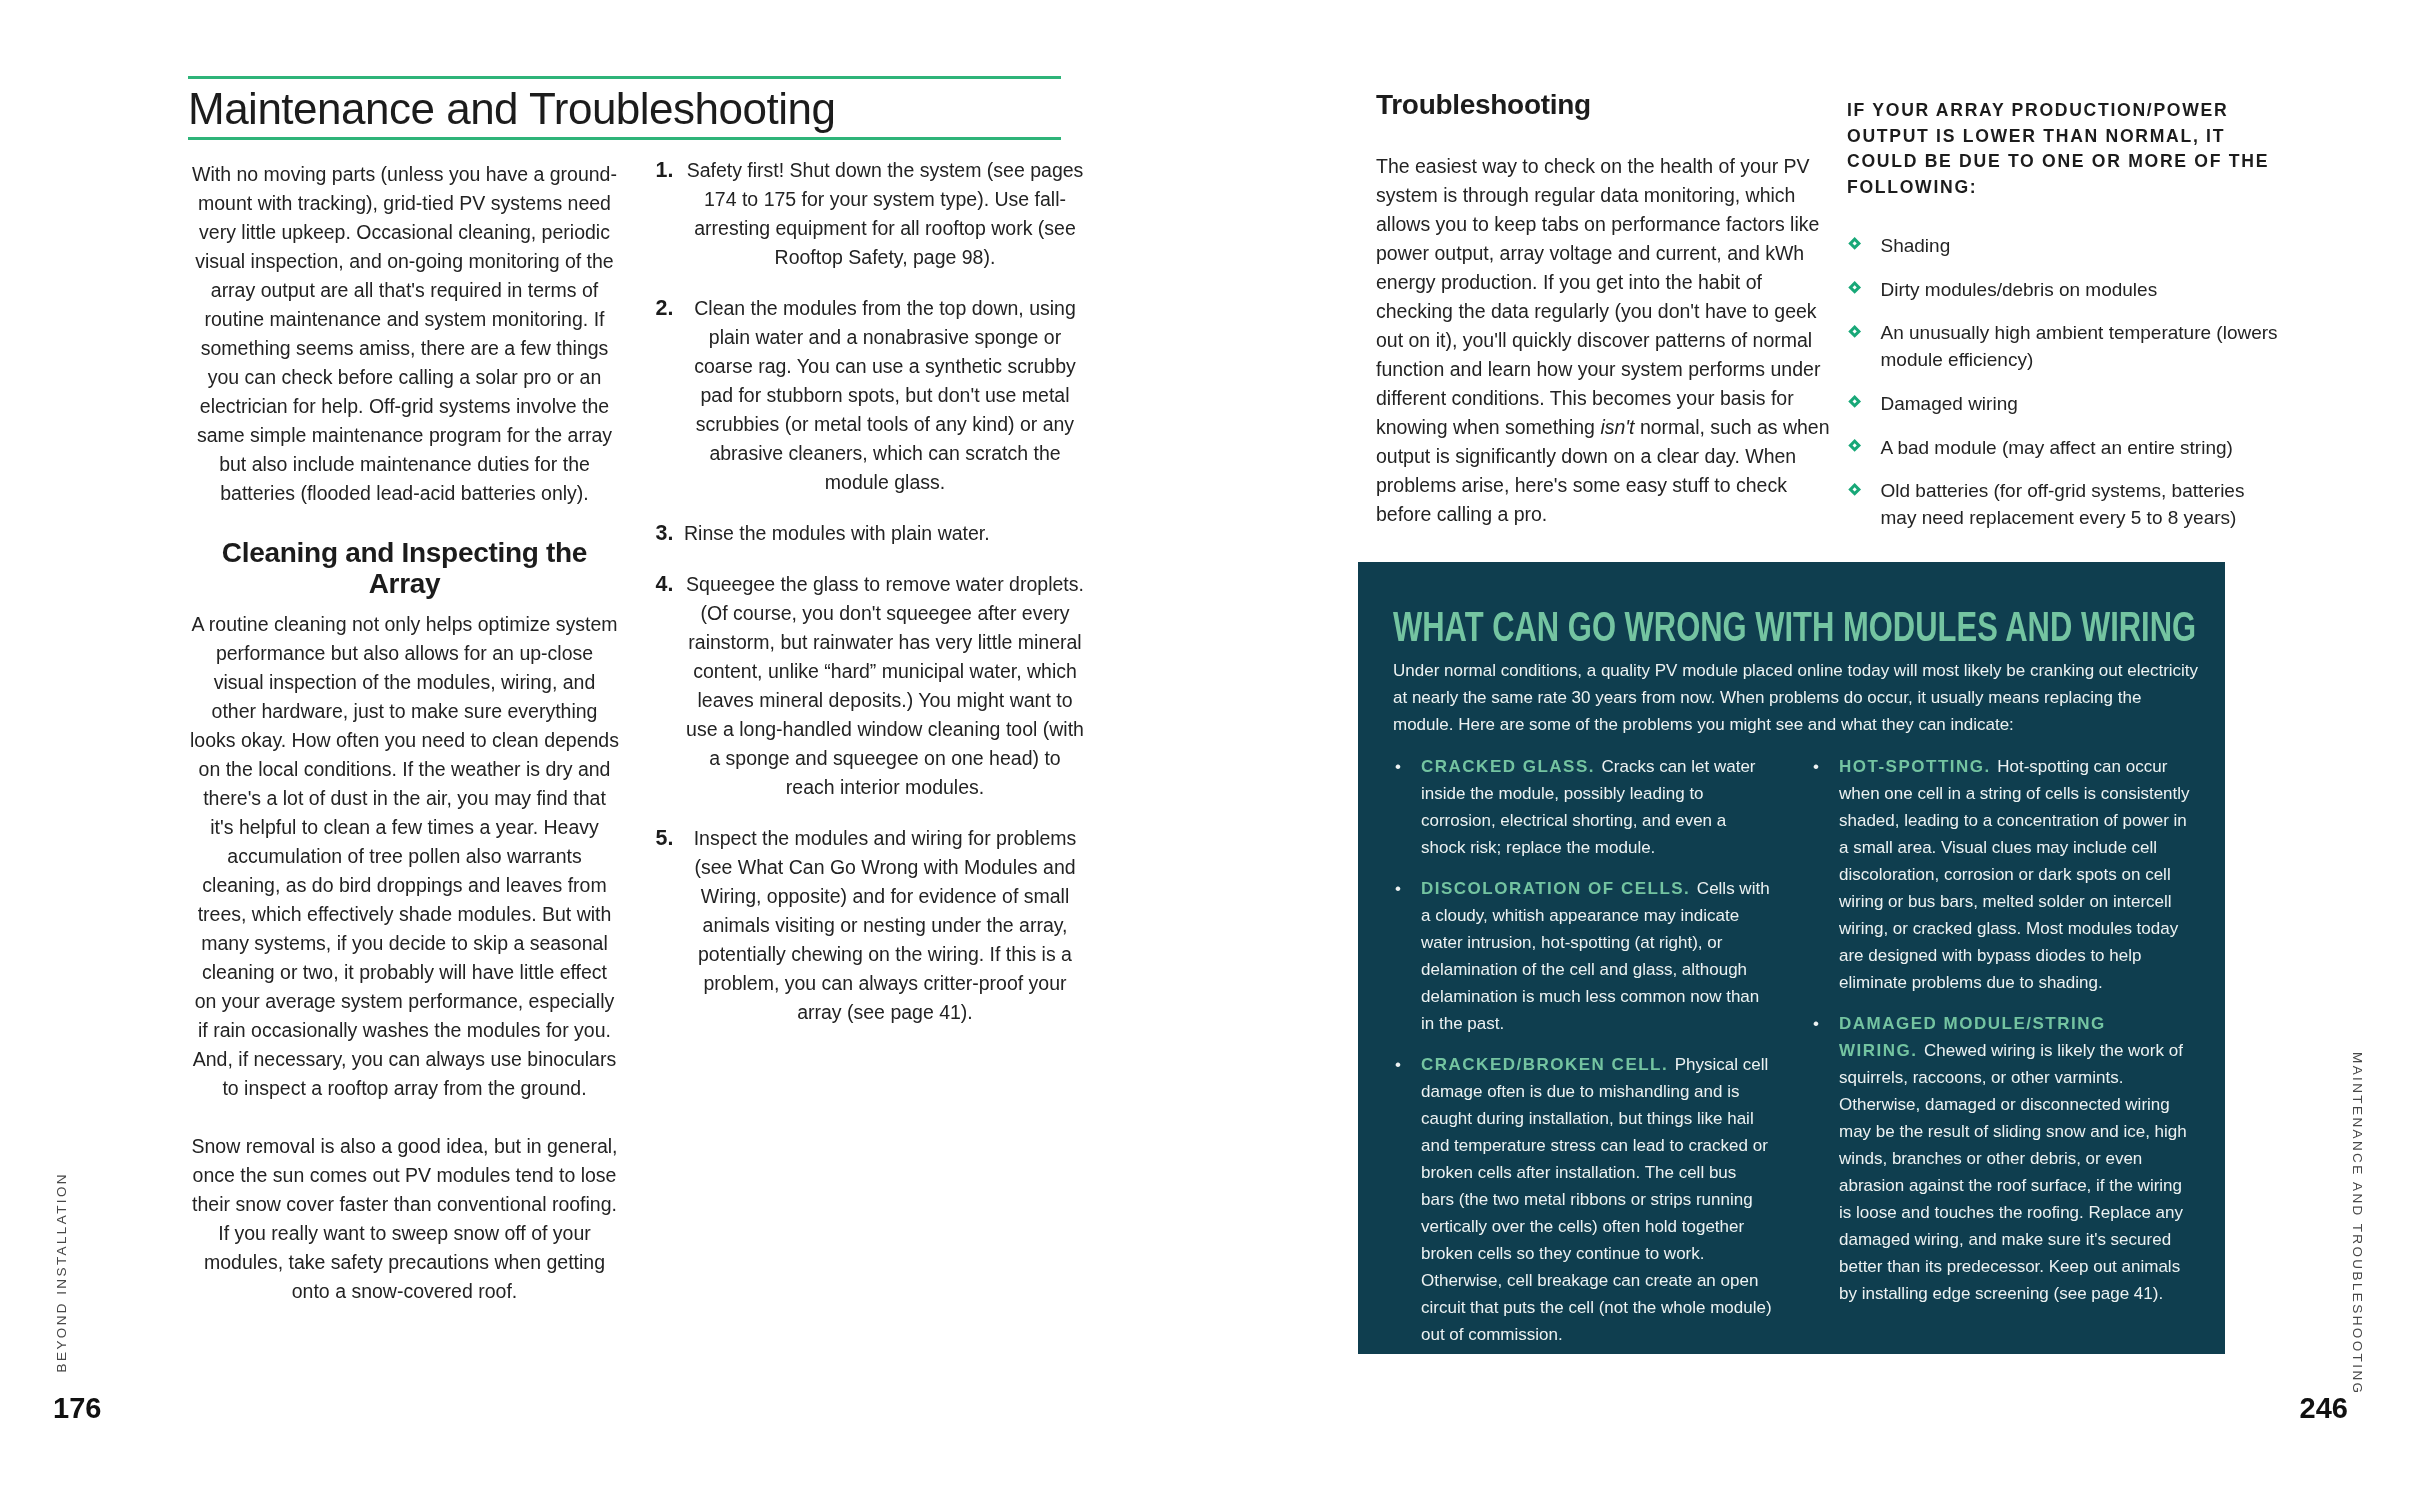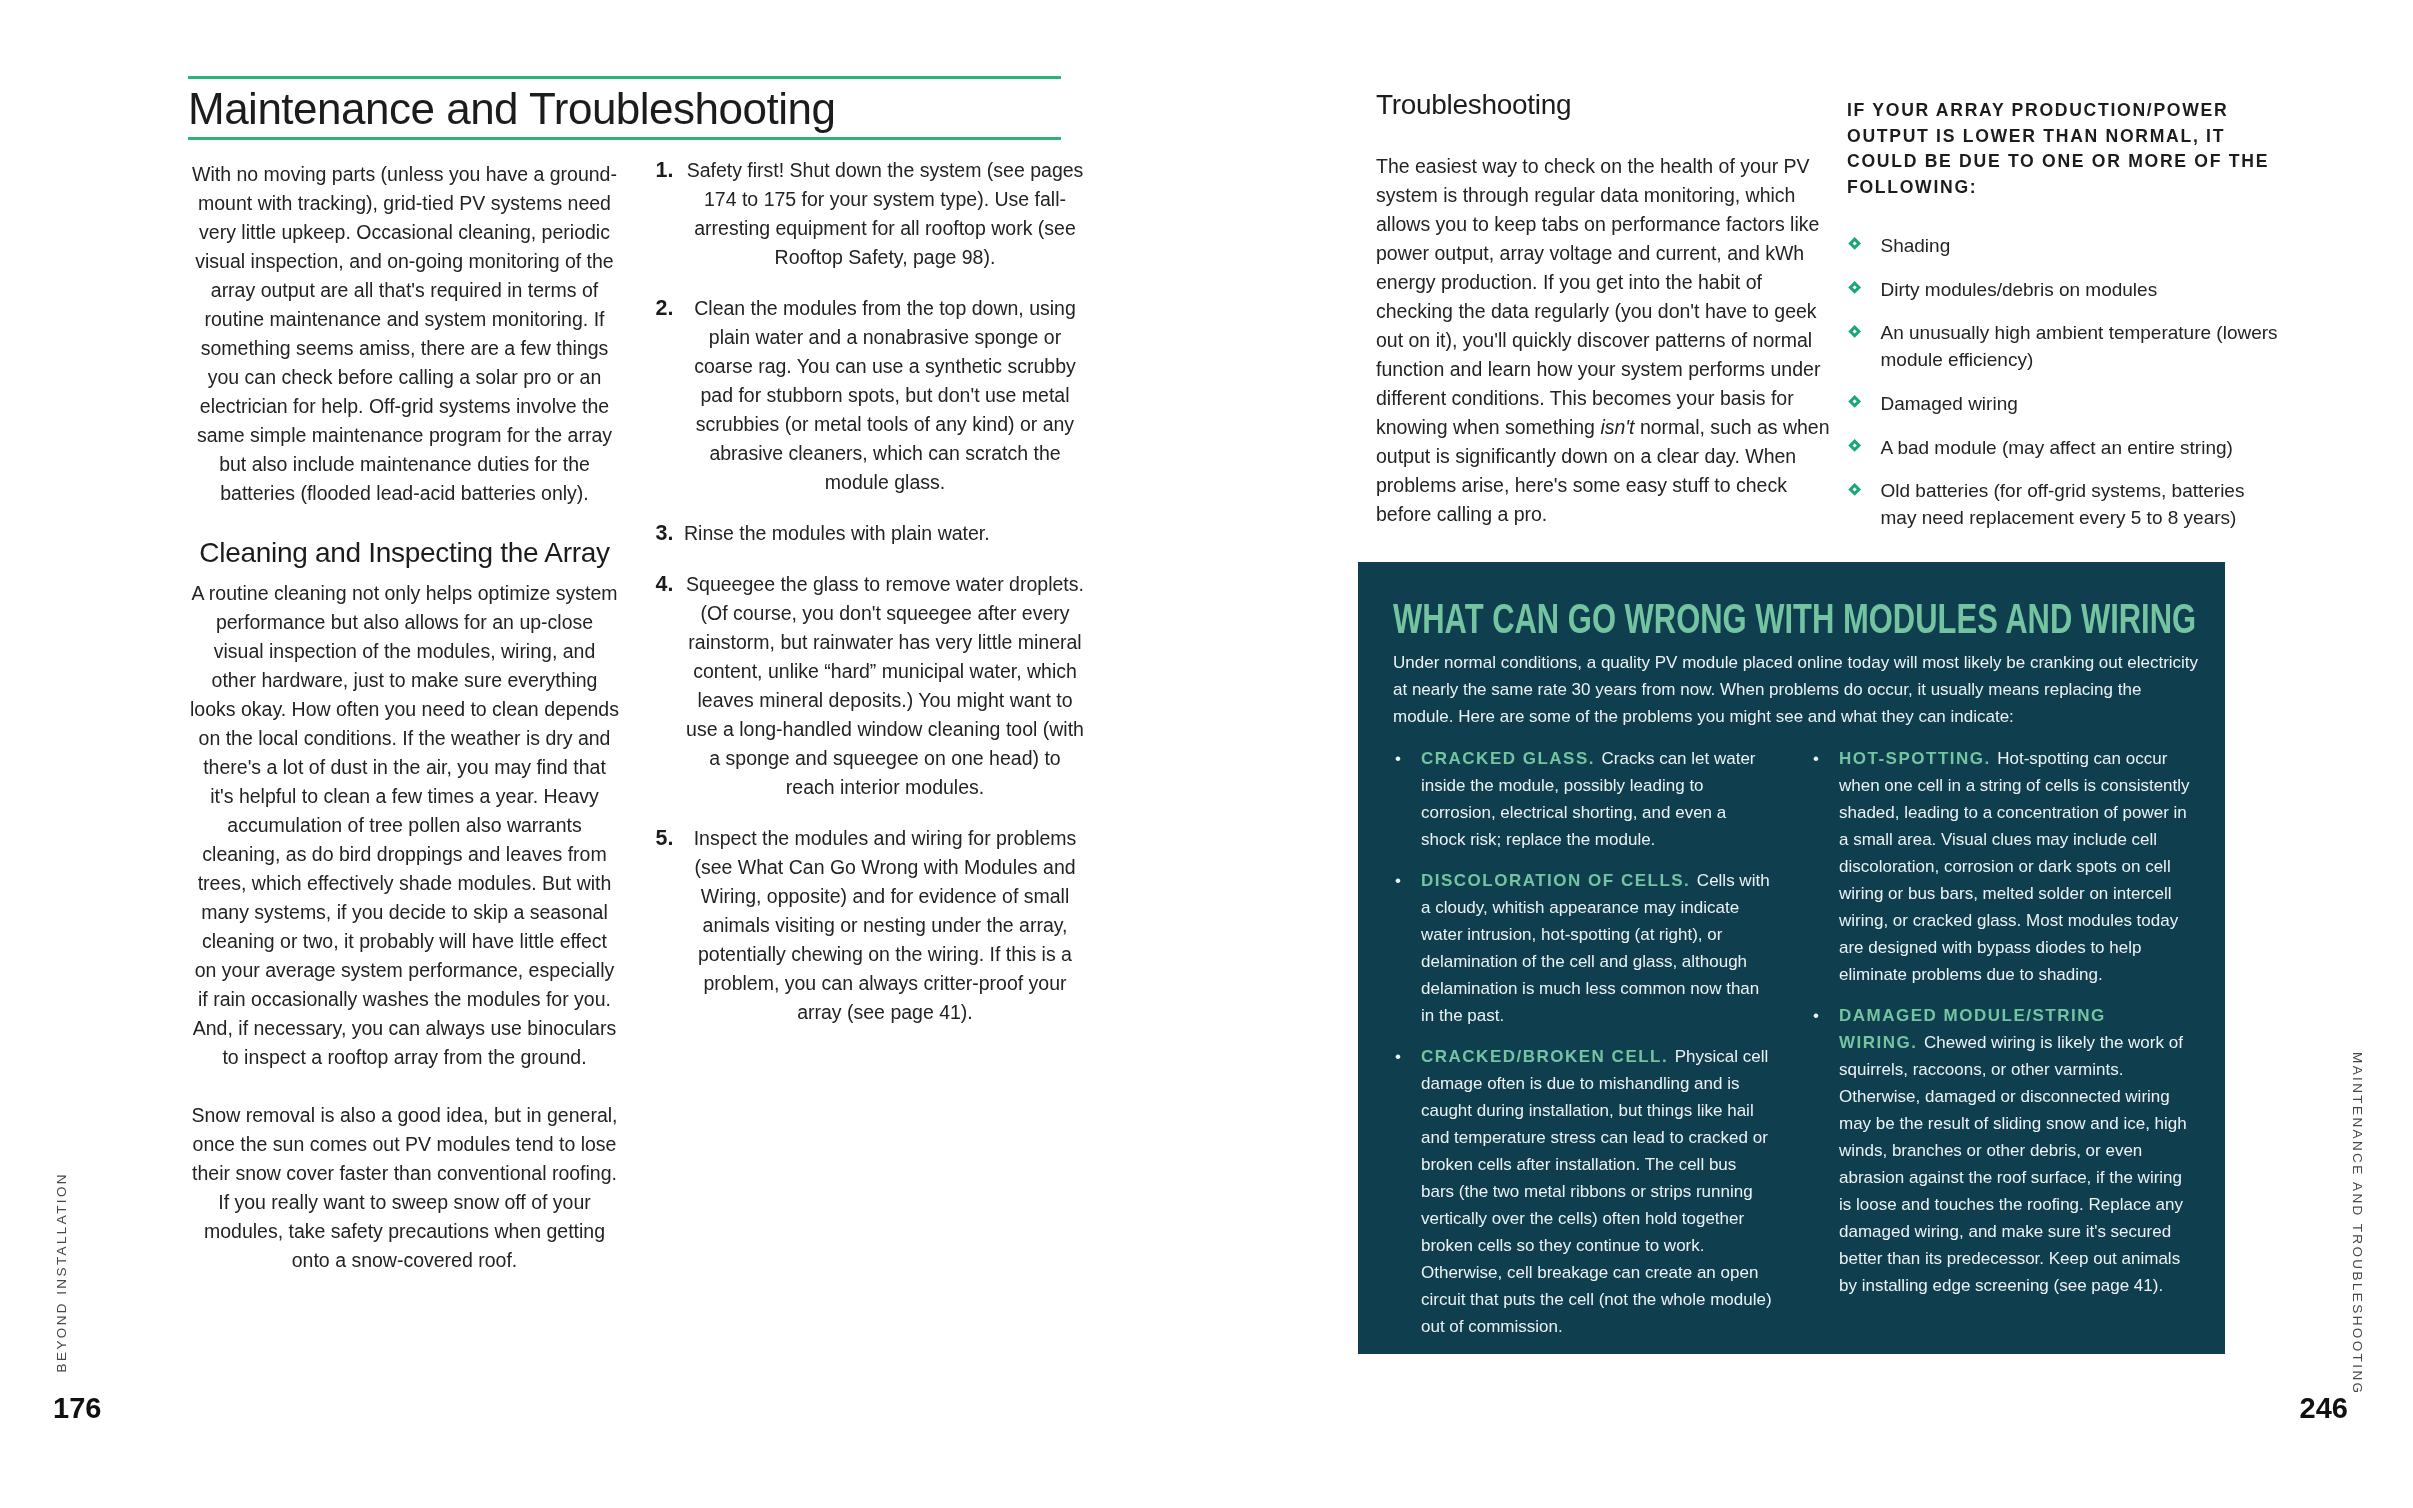--- a/index.html
+++ b/index.html
@@ -24,41 +24,41 @@
   .page-title{position:absolute;left:188px;top:84px;font-size:44px;font-weight:400;
     letter-spacing:-0.5px;color:var(--ink);}
 
   .textcol{position:absolute;color:var(--body);text-align:center;}
   #col-left{left:190px;top:160px;width:429px;}
   #col-mid{left:645px;top:156px;width:441px;}
 
   p.body{font-size:19.5px;line-height:29px;margin:0 0 29px;}
   p.body:last-child{margin-bottom:0;}
 
-  h2.section{font-size:28px;line-height:31px;font-weight:400;color:var(--ink);
+  h2.section{font-size:28px;line-height:31px;font-weight:700;color:var(--ink);
     margin:8.4px 0 11px;letter-spacing:-0.3px;}
 
   .step{display:flex;margin-bottom:22px;}
   .step-num{flex:none;width:39px;font-weight:700;font-size:21.4px;line-height:28px;color:var(--ink);}
   .step-text{font-size:19.5px;line-height:29px;color:var(--body);}
 
   #troubleshooting{position:absolute;left:1376px;top:89px;width:457px;}
   #troubleshooting h2{margin:0 0 9.3px;}
   #troubleshooting p{font-size:19.5px;line-height:29px;color:var(--body);margin-top:32px;}
   #troubleshooting em{font-style:italic;}
 
   #causes{position:absolute;left:1847px;top:98px;width:436px;}
   .causes-intro{font-weight:700;font-size:17.6px;line-height:25.5px;letter-spacing:1.7px;
     color:var(--ink);margin-bottom:32px;}
   .cause{display:flex;margin-bottom:16.7px;font-size:19px;line-height:27px;color:var(--body);}
   .diamond{flex:none;width:9.3px;height:9.3px;border:3.2px solid var(--diamond);
     transform:rotate(45deg);margin:7.4px 21.4px 0 2.8px;background:#ffffff;}
 
   #panel{position:absolute;left:1358px;top:562px;width:867px;height:792px;
-    background:var(--panel-bg);padding:32px 33px 0 35px;}
+    background:var(--panel-bg);padding:40px 33px 0 35px;}
   .panel-title{color:var(--panel-green);font-weight:700;font-size:43px;line-height:48px;
     white-space:nowrap;transform:scaleX(.72);transform-origin:0 50%;margin-bottom:7.4px;}
   .panel-intro{color:var(--panel-text);font-size:17px;line-height:27px;margin-bottom:15px;width:809px;}
   .panel-cols{display:flex;gap:37px;}
   .panel-col{width:381px;}
   .pitem{position:relative;padding-left:28px;color:var(--panel-text);
     font-size:17px;line-height:27px;margin-bottom:14px;}
   .pitem .dot{position:absolute;left:1.9px;top:-0.9px;color:var(--panel-text);}
   .pterm{color:var(--panel-green);font-weight:700;letter-spacing:1.5px;margin-right:6.5px;}
 

